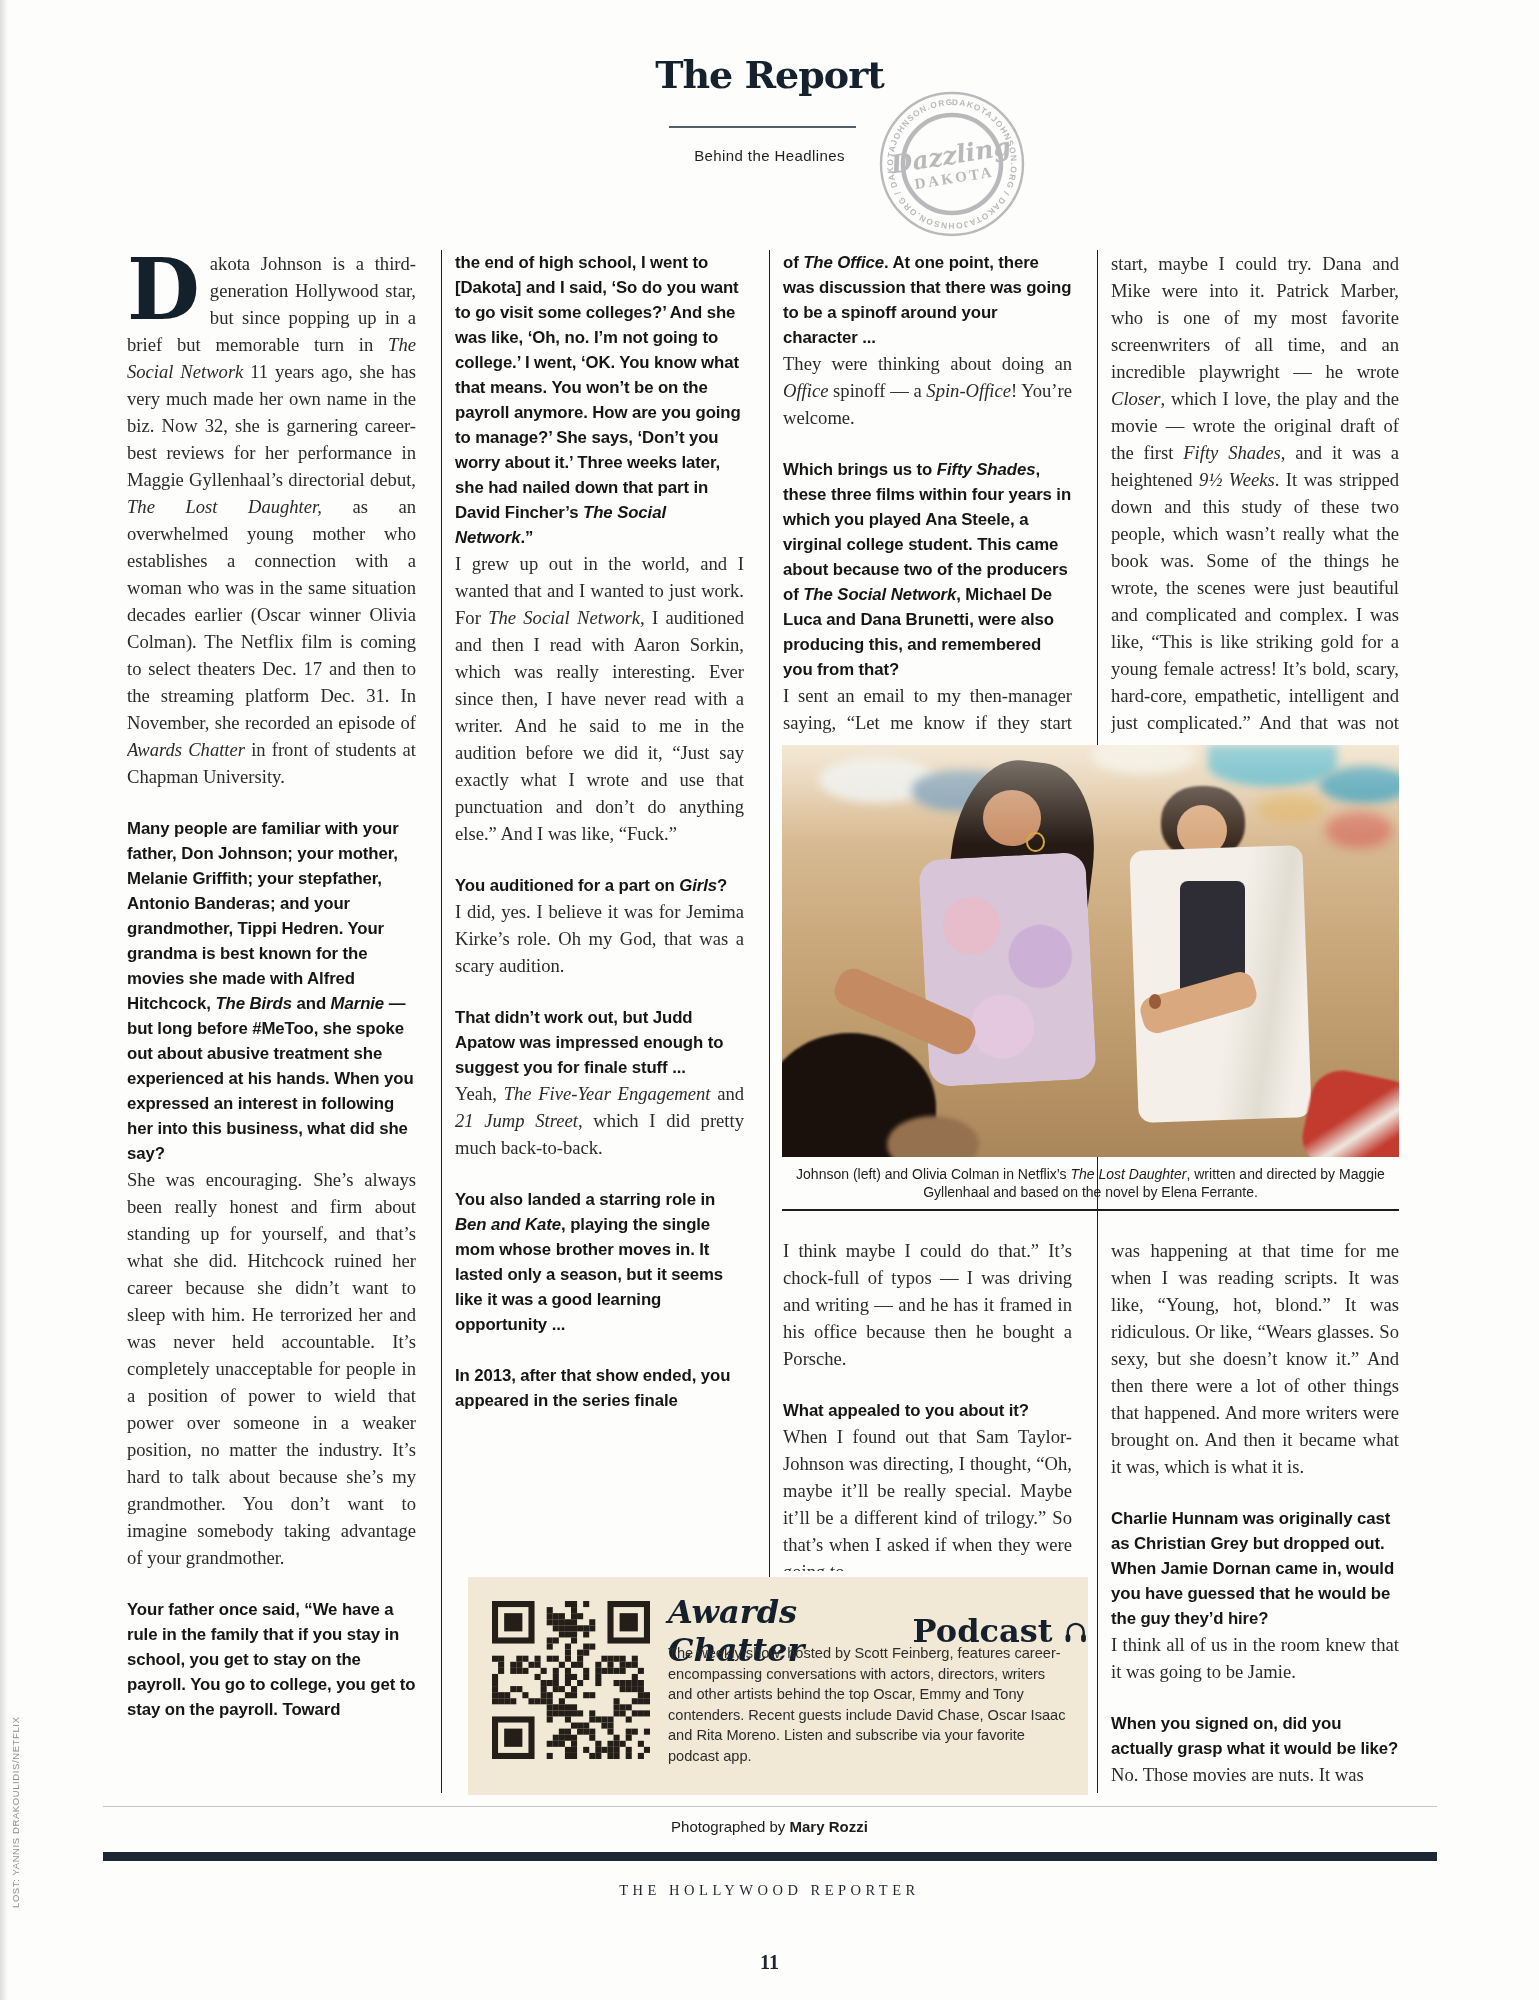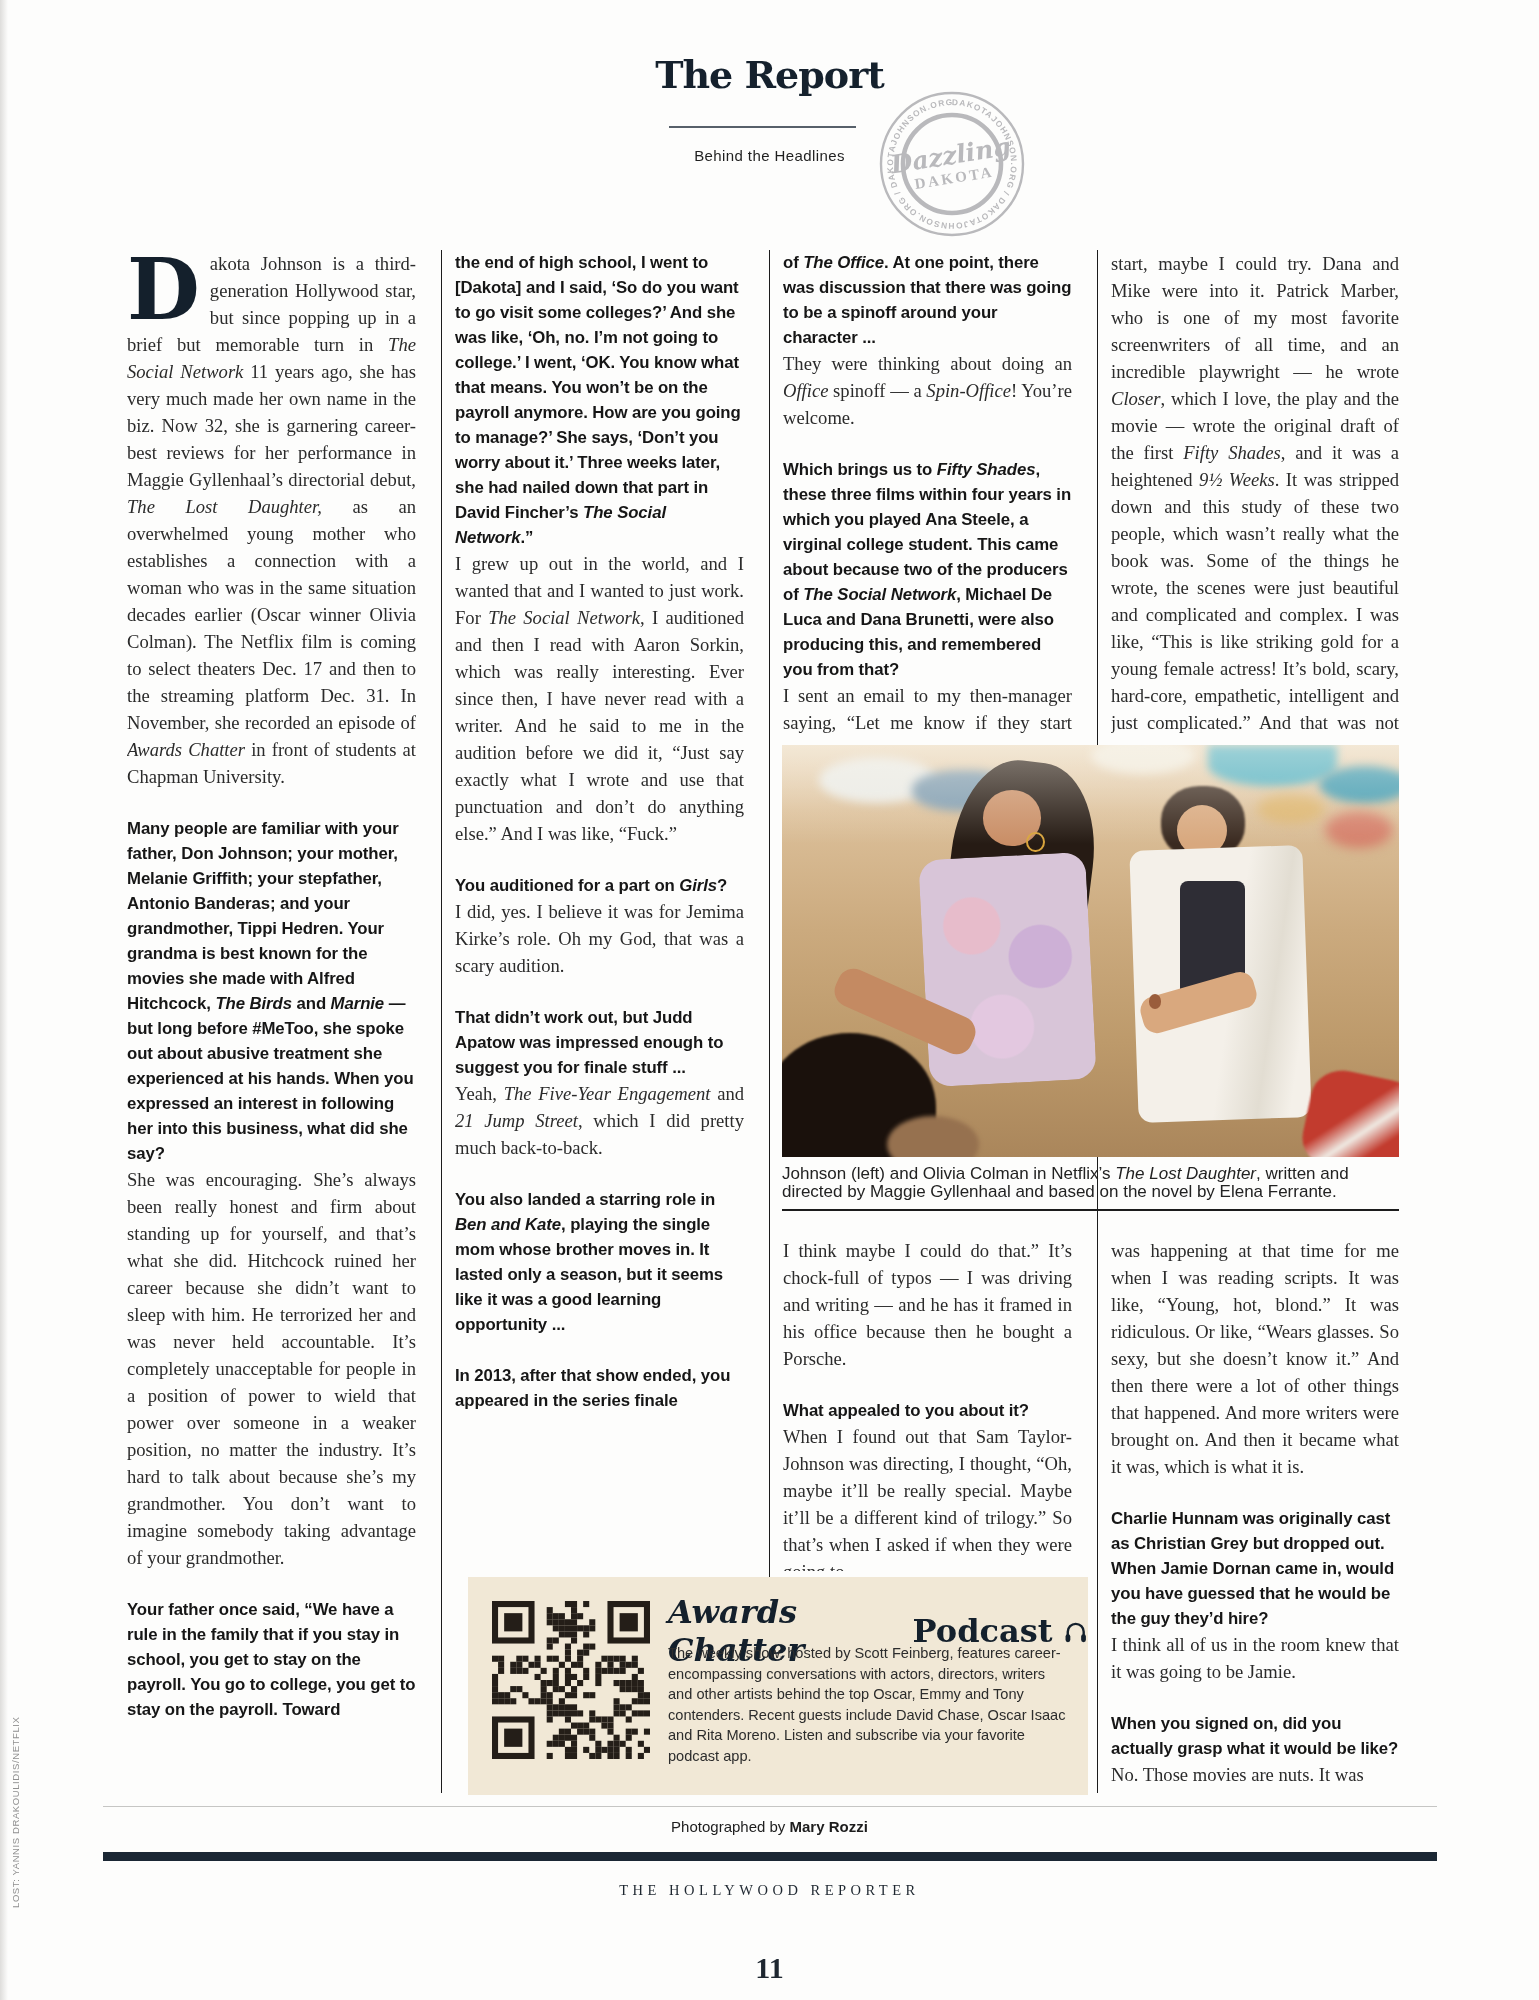--- a/index.html
+++ b/index.html
@@ -24,40 +24,40 @@
        line-height:27px;color:#2b2b2b;text-align:justify;}
   .blk.q{margin-top:26px;}
   .blk.q:first-child{margin-top:0;}
   .dropcap{float:left;font-family:"DejaVu Serif",serif;font-weight:bold;font-size:84px;
        line-height:66px;color:#14202c;margin:7px 10px 2px 0;}
   .vrule{position:absolute;top:250px;width:1px;height:1543px;background:#1c1c1c;z-index:1;}
   
   .photo{position:absolute;left:782px;top:745px;width:617px;height:412px;overflow:hidden;z-index:2;
        background:linear-gradient(180deg,#ead9c0 0%,#dcc09a 16%,#cbaa7e 45%,#bd9a6b 72%,#aa865b 100%);}
   .ph{position:absolute;}
-  .caption{position:absolute;left:782px;top:1165px;width:617px;
-       font-size:17px;line-height:18px;color:#222;z-index:2;}
+  .caption{position:absolute;left:782px;top:1165px;width:617px;text-align:center;
+       font-size:14px;line-height:18px;color:#222;z-index:2;}
   .cap-rule{position:absolute;left:782px;top:1209px;width:617px;height:2px;background:#1c1c1c;z-index:2;}
   
   .podbox{position:absolute;left:468px;top:1577px;width:620px;height:218px;background:#f1e8d6;z-index:3;}
   .qr{position:absolute;left:24px;top:24px;width:158px;height:158px;}
   .pod-title{position:absolute;left:200px;top:16px;display:flex;align-items:center;gap:10px;
        font-family:"DejaVu Serif",serif;font-weight:bold;font-size:32px;color:#14202c;}
   .pod-title .it{font-style:italic;}
   .pod-body{position:absolute;left:200px;top:66px;width:404px;font-size:14.6px;line-height:20.5px;
        color:#2c2c2c;}
   
   .hairline{position:absolute;left:103px;top:1806px;width:1334px;height:1px;background:#c6c6c4;}
   .shotby{position:absolute;left:0;top:1818px;width:1539px;text-align:center;font-size:15px;color:#1d1d1d;}
   .shotby b{font-weight:bold;margin-top:36px;}
   .navybar{position:absolute;left:103px;top:1852px;width:1334px;height:9px;background:#1b2734;}
   .footrow{position:absolute;left:0;top:1882px;width:1539px;display:flex;justify-content:center;
        align-items:center;gap:52px;font-family:"Liberation Serif",serif;color:#1e2730;flex-direction:column;}
   .footrow .pub,.footrow .iss{font-size:14.5px;letter-spacing:4.5px;}
-  .footrow .pg{font-size:30px;font-weight:bold;letter-spacing:0;}
+  .footrow .pg{font-size:20px;font-weight:bold;letter-spacing:0;}
   .sidecredit{position:absolute;left:10px;top:1648px;height:260px;writing-mode:vertical-rl;
        transform:rotate(180deg);font-size:9.5px;letter-spacing:.6px;color:#8f8f8f;white-space:nowrap;}
 </style>
 </head>
 <body>
 
 <div class="page-edge"></div>
 
 <div class="hdr-title">The Report</div>
 <div class="hdr-rule"></div>

